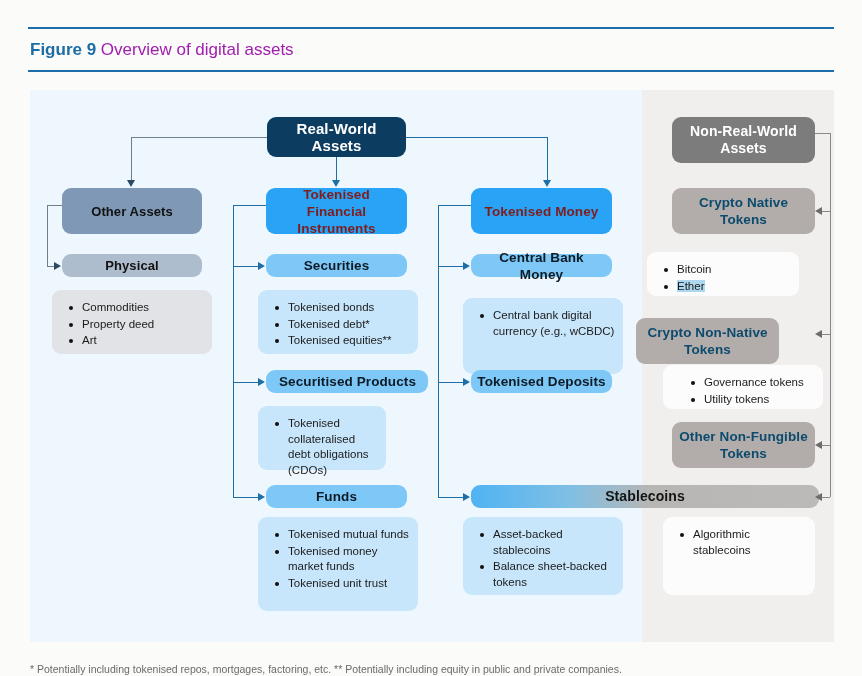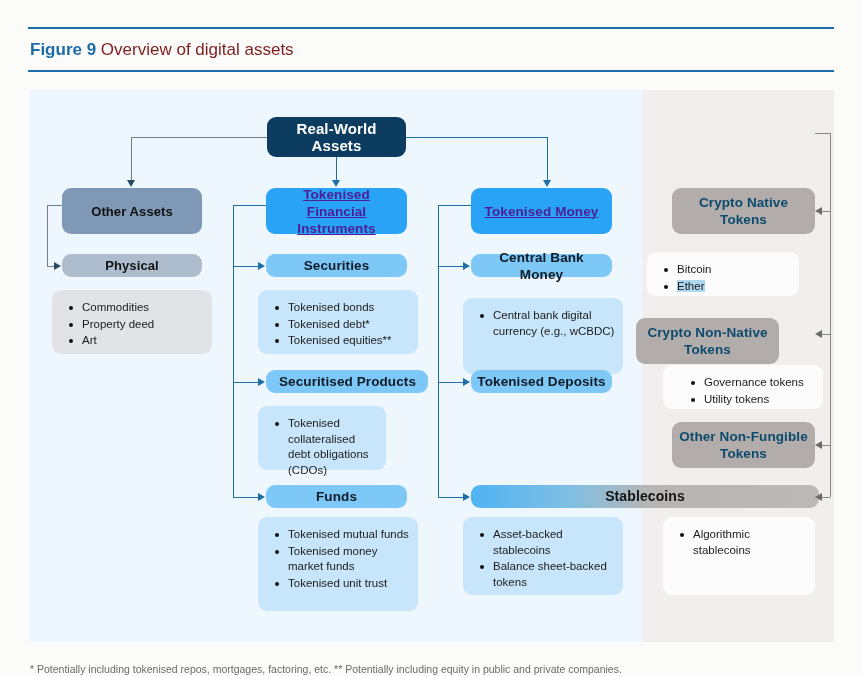--- a/index.html
+++ b/index.html
@@ -15,42 +15,42 @@
 
   
   .title-rule{position:absolute;left:28px;width:806px;height:2px;background:#1d6ea8;}
   .title-rule.top{top:27px;}
   .title-rule.bot{top:70px;}
   .fig-title{
     position:absolute;left:30px;top:36px;width:790px;
     font-size:17px;line-height:28px;color:#1a1a1a;white-space:nowrap;
   }
   .fig-title .fignum{color:#1c6ca6;font-weight:bold;}
-  .fig-title .figtxt{color:#7f1d1d;font-weight:400;}
+  .fig-title .figtxt{color:#a21caf;font-weight:400;}
 
   
   .panel{position:absolute;}
   .panel-left{left:30px;top:90px;width:612px;height:552px;background:#eef7fd;}
   .panel-right{left:642px;top:90px;width:192px;height:552px;background:#f0efee;}
 
   
   .box{
     position:absolute;box-sizing:border-box;
     border-radius:9px;
     display:flex;align-items:center;justify-content:center;
     text-align:center;font-weight:bold;
     letter-spacing:.1px;
     padding:2px 6px;
   }
   .box .lbl{display:block;line-height:17px;}
 
   .b-navy{background:#0d3c61;color:#ffffff;font-size:15px;}
   .b-slate{background:#7e98b5;color:#111111;font-size:13px;}
   .b-slate-lt{background:#adbdcd;color:#111111;font-size:13px;}
-  .b-blue{background:#29a3f5;color:#4c1d95;font-size:13.5px;text-decoration:underline;}
+  .b-blue{background:#29a3f5;color:#7f1d1d;font-size:13.5px;}
   .b-blue-lt{background:#7ec8f7;color:#0d1b26;font-size:13.5px;}
   .b-grey-dk{background:#7c7c7c;color:#ffffff;font-size:14px;}
   .b-grey{background:#b2adaa;color:#0c4a6e;font-size:13.5px;}
   .b-grad{
     background:linear-gradient(90deg,#4fb3f3 0%,#7fbfe4 28%,#b8b6b4 52%,#bcbab8 100%);
     color:#141414;font-size:14px;
   }
 
   
   .card{
@@ -223,20 +223,23 @@
       <li>Asset-backed stablecoins</li>
       <li>Balance sheet-backed tokens</li>
     </ul>
   </div>
   <div class="card c-white" style="left:663px;top:517px;width:152px;height:78px;">
     <ul>
       <li>Algorithmic stablecoins</li>
     </ul>
   </div>
 
+  <div class="box b-grey-dk" style="left:672px;top:117px;width:143px;height:46px;">
+    <span class="lbl">Non-Real-World Assets</span>
+  </div>
 
   <div class="ln v ln-g" style="left:830px;top:133px;height:364px;"></div>
   <div class="ln h ln-g" style="left:815px;top:133px;width:15px;"></div>
 
   <div class="box b-grey" style="left:672px;top:188px;width:143px;height:46px;">
     <span class="lbl">Crypto Native Tokens</span>
   </div>
   <div class="ln h ln-g" style="left:822px;top:211px;width:8px;"></div>
   <div class="arw left" style="left:815px;top:207px;"></div>
 

